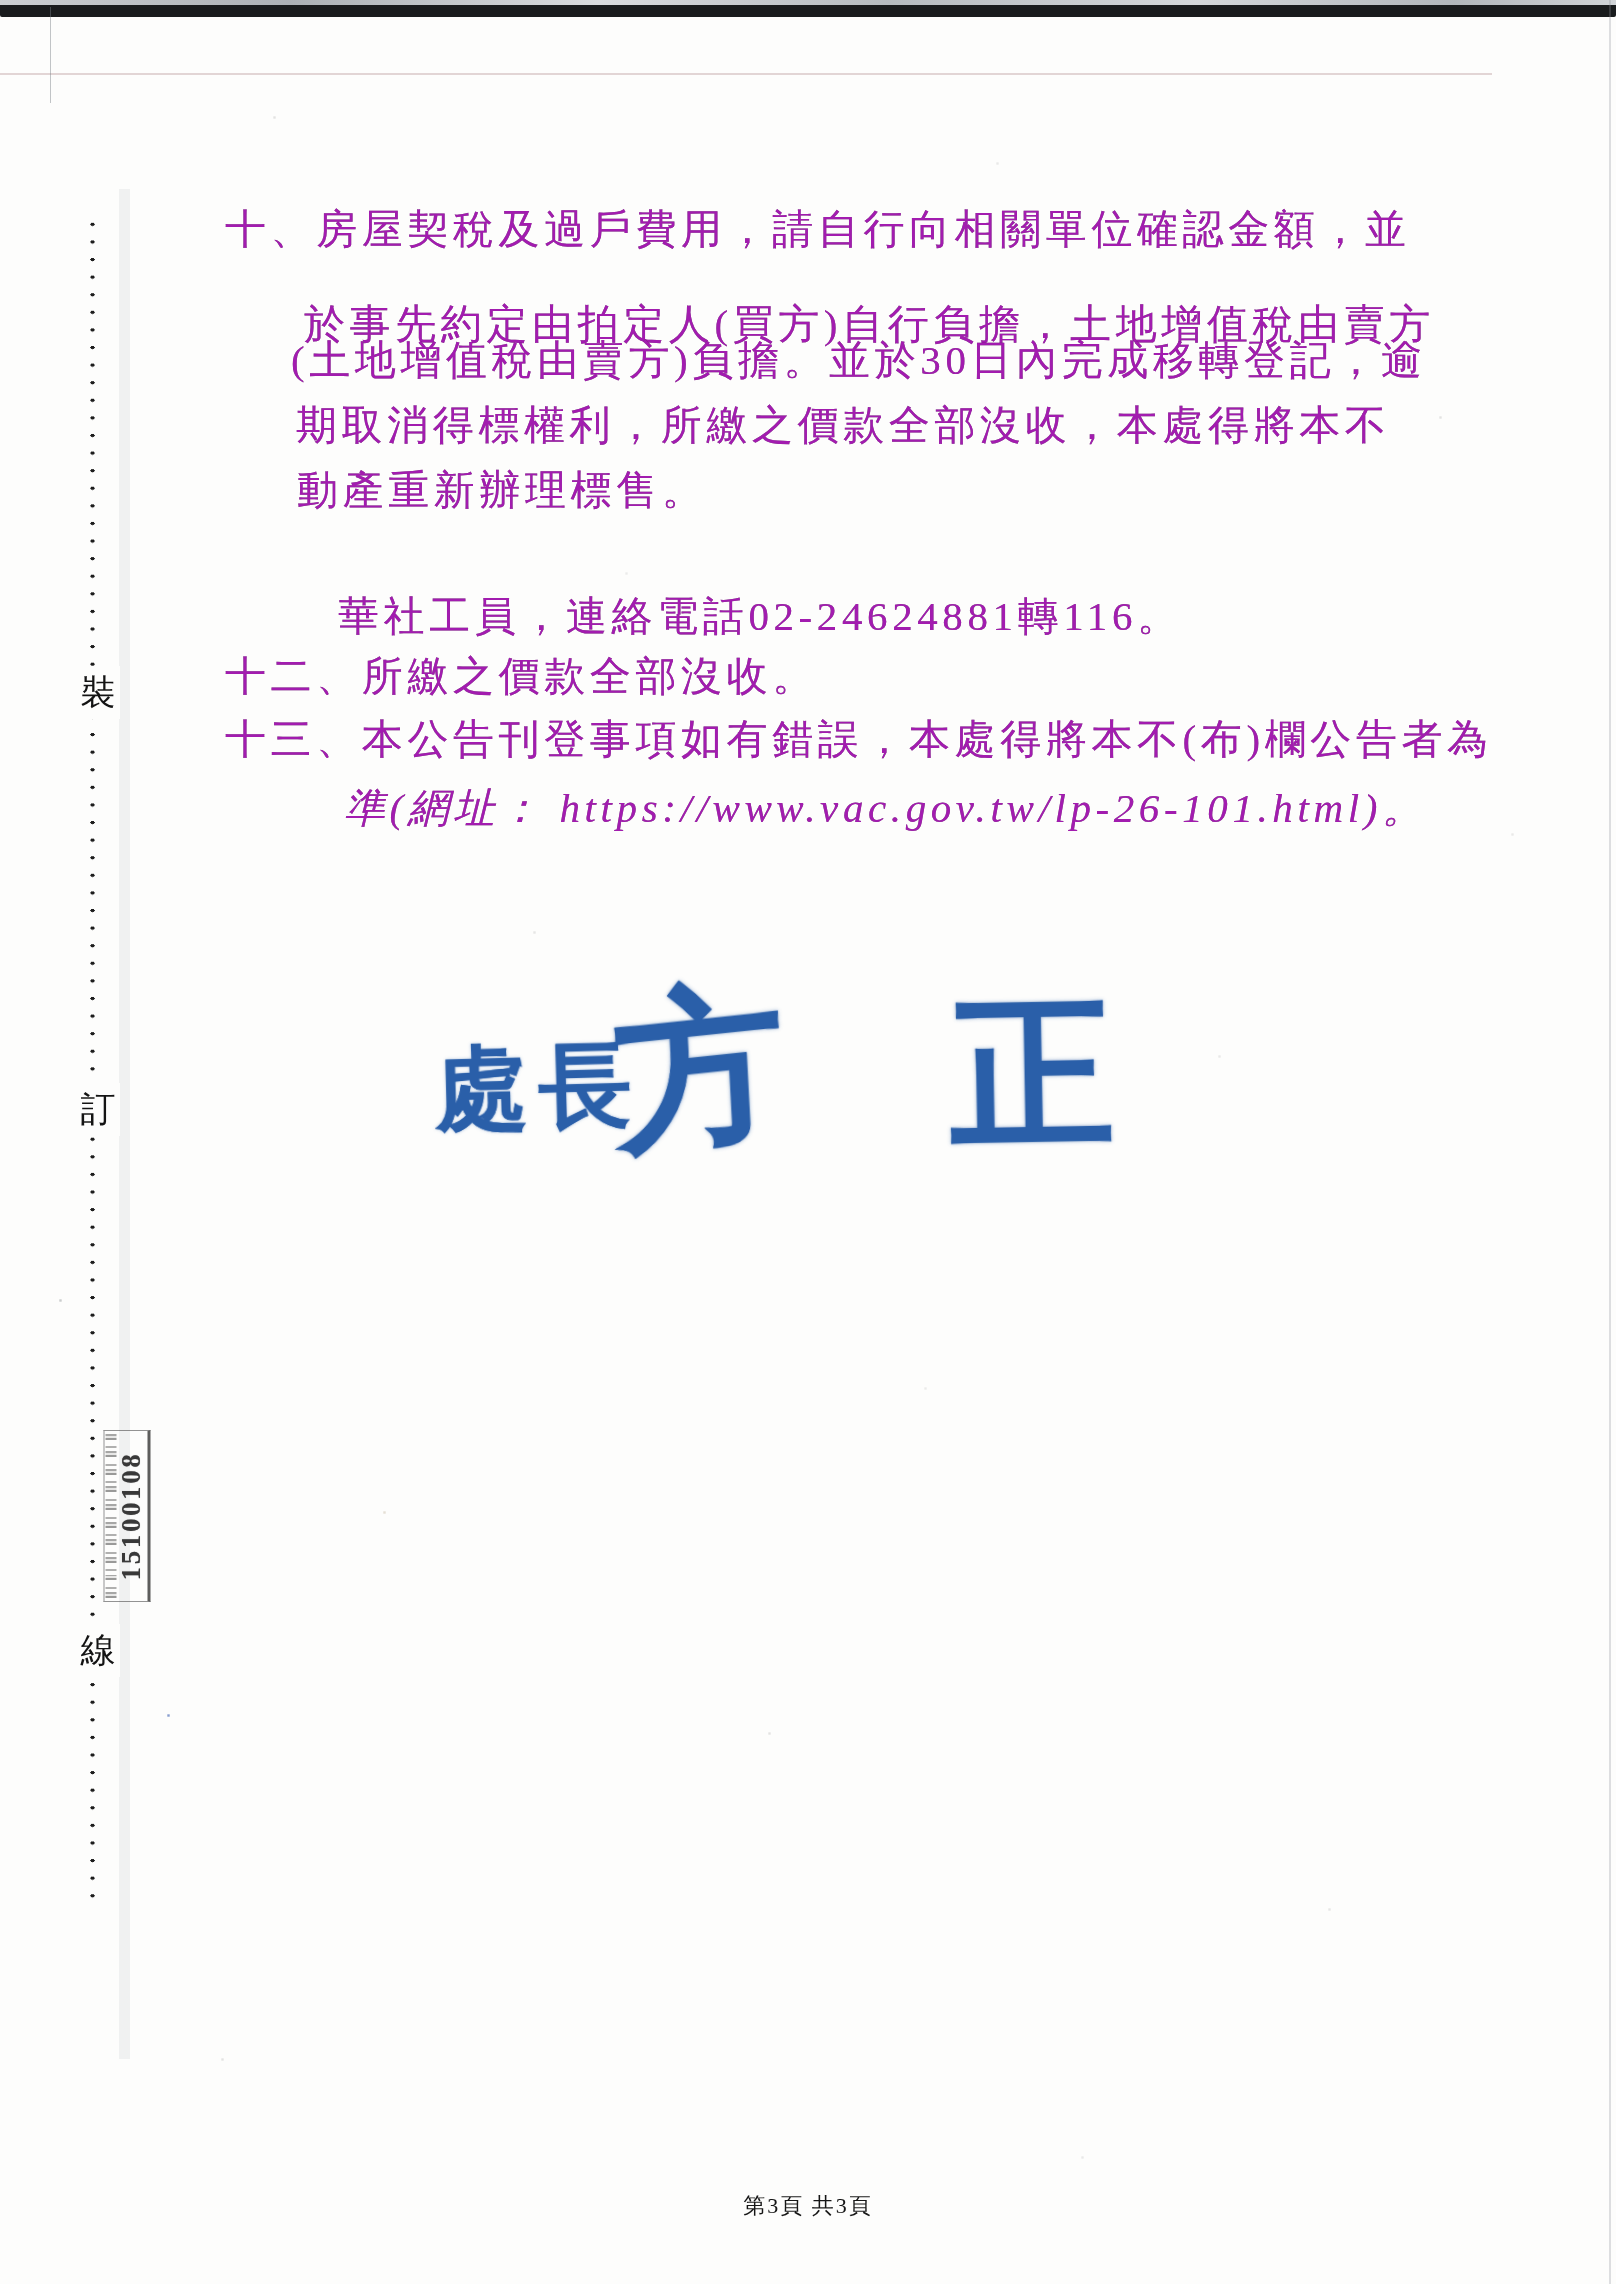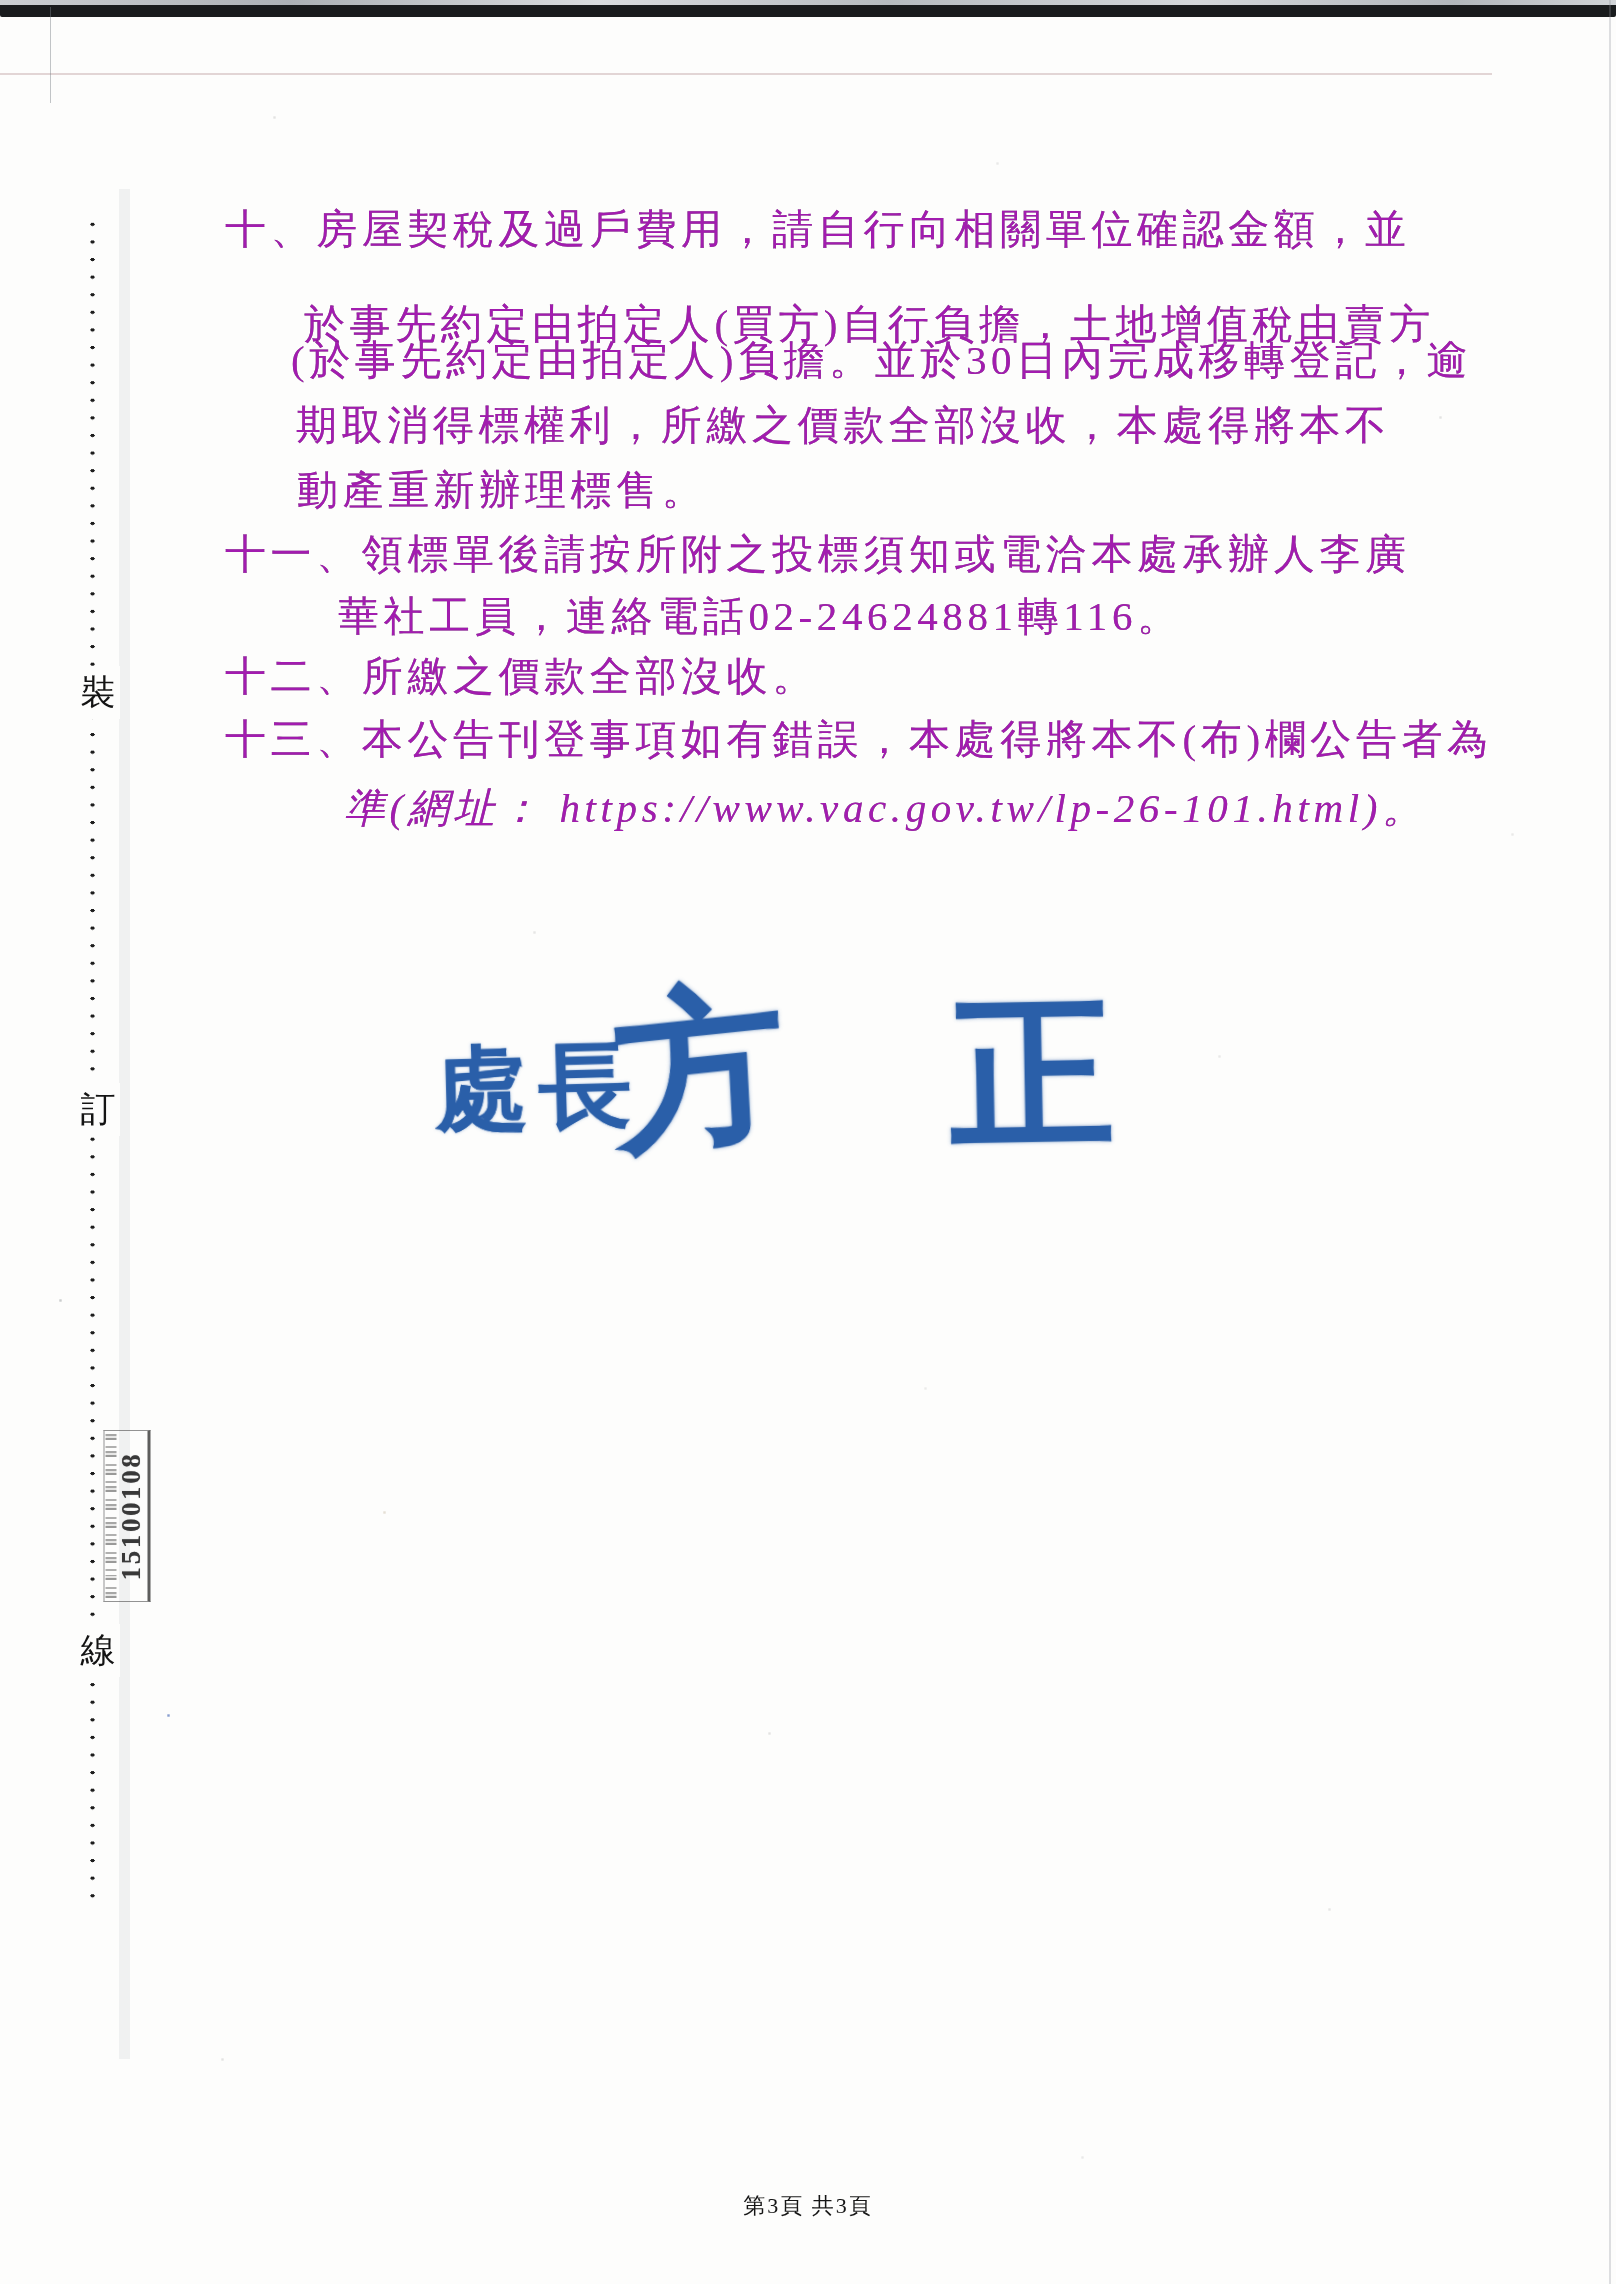--- a/index.html
+++ b/index.html
@@ -170,24 +170,23 @@
 
   <div class="stamp">
     <div class="stamp-inner">
       <div class="stamp-chars"></div>
       <div class="stamp-number">15100108</div>
     </div>
   </div>
 
   <div class="tl l0">十、房屋契稅及過戶費用，請自行向相關單位確認金額，並</div>
   <div class="tl l1">於事先約定由拍定人(買方)自行負擔，土地增值稅由賣方</div>
-  <div class="tl l2">(於事先約定由拍定人)負擔。並於30日內完成移轉登記，逾</div>
+  <div class="tl l2">(土地增值稅由賣方)負擔。並於30日內完成移轉登記，逾</div>
   <div class="tl l4">動產重新辦理標售。</div>
   <div class="tl l3">期取消得標權利，所繳之價款全部沒收，本處得將本不</div>
-  <div class="tl l5">十一、領標單後請按所附之投標須知或電洽本處承辦人李廣</div>
   <div class="tl l6">華社工員，連絡電話02-24624881轉116。</div>
   <div class="tl l7">十二、所繳之價款全部沒收。</div>
   <div class="tl l8">十三、本公告刊登事項如有錯誤，本處得將本不(布)欄公告者為</div>
   <div class="tl l9">準(網址： https://www.vac.gov.tw/lp-26-101.html)。</div>
 
   <div class="sig sig-title">處長</div>
   <div class="sig sig-fang">方</div>
   <div class="sig sig-zheng">正</div>
 
   <div class="footer">第3頁 共3頁</div>

